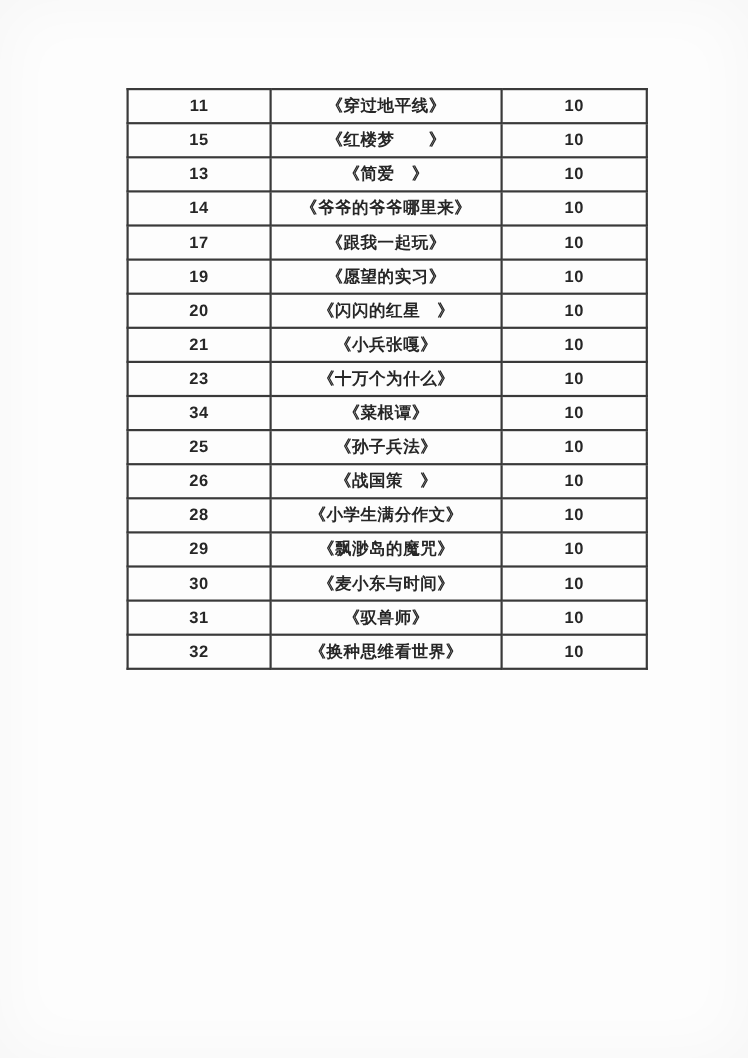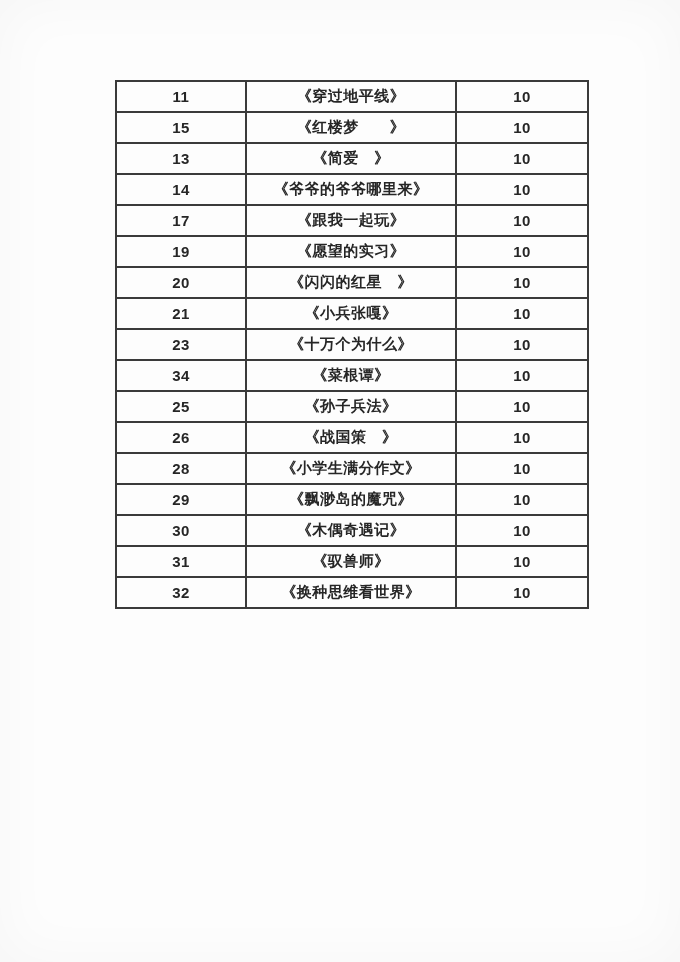--- a/index.html
+++ b/index.html
@@ -127,21 +127,21 @@
           <td class="col-title">《小学生满分作文》</td>
           <td class="col-score">10</td>
         </tr>
         <tr>
           <td class="col-no">29</td>
           <td class="col-title">《飘渺岛的魔咒》</td>
           <td class="col-score">10</td>
         </tr>
         <tr>
           <td class="col-no">30</td>
-          <td class="col-title">《木偶奇遇记》</td>
+          <td class="col-title">《麦小东与时间》</td>
           <td class="col-score">10</td>
         </tr>
         <tr>
           <td class="col-no">31</td>
           <td class="col-title">《驭兽师》</td>
           <td class="col-score">10</td>
         </tr>
         <tr>
           <td class="col-no">32</td>
           <td class="col-title">《换种思维看世界》</td>

